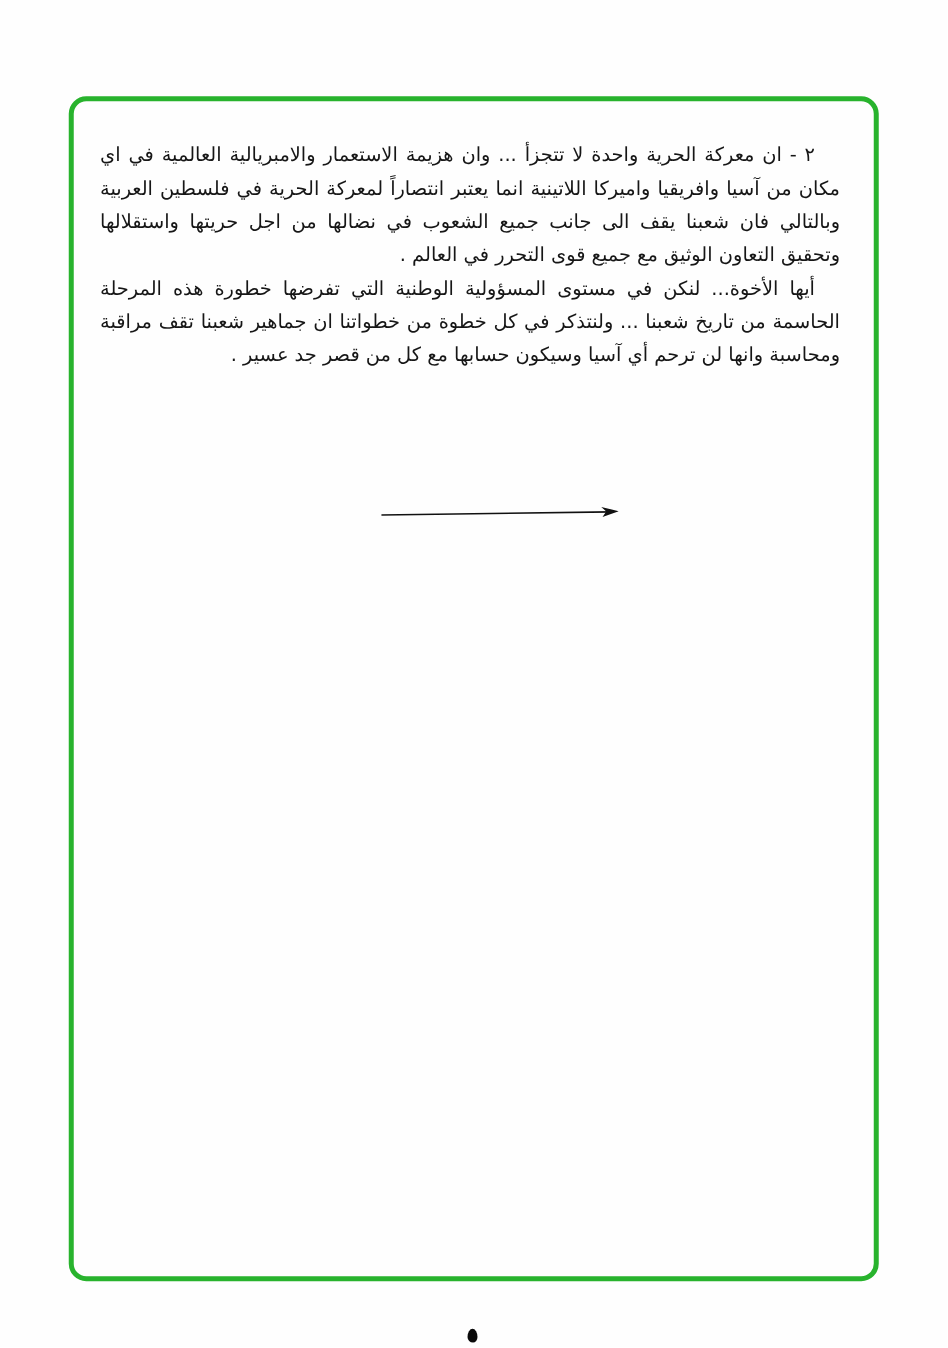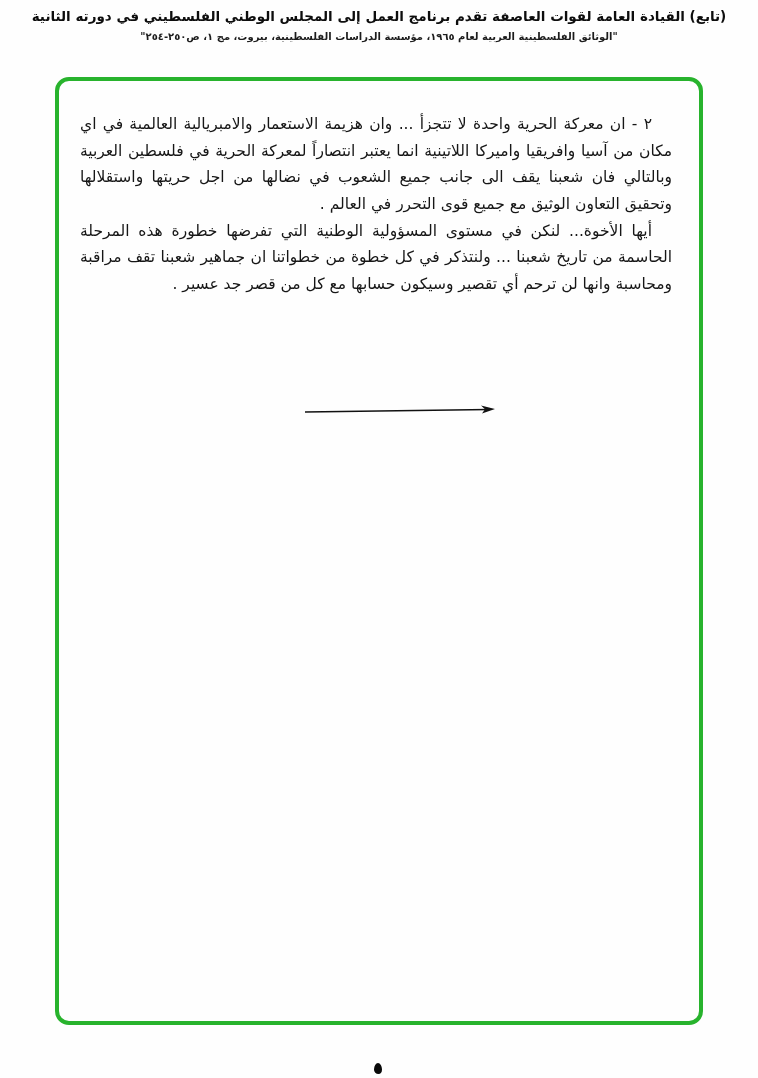--- a/index.html
+++ b/index.html
@@ -84,30 +84,26 @@
     height: 11px;
     background: #0a0a0a;
     border-radius: 50% 50% 45% 55% / 60% 60% 40% 40%;
   }
 </style>
 </head>
 <body>
 
 <div class="page">
 
-  <header class="doc-header">
-    <div class="doc-title">(تابع) القيادة العامة لقوات العاصفة تقدم برنامج العمل إلى المجلس الوطني الفلسطيني في دورته الثانية</div>
-    <div class="doc-source">"الوثائق الفلسطينية العربية لعام ١٩٦٥، مؤسسة الدراسات الفلسطينية، بيروت، مج ١، ص٢٥٠-٢٥٤"</div>
-  </header>
 
   <div class="green-frame" style="border-color: rgb(40, 179, 45);">
 
     <div class="frame-content">
       <p>٢ - ان معركة الحرية واحدة لا تتجزأ ... وان هزيمة الاستعمار والامبريالية العالمية في اي مكان من آسيا وافريقيا واميركا اللاتينية انما يعتبر انتصاراً لمعركة الحرية في فلسطين العربية وبالتالي فان شعبنا يقف الى جانب جميع الشعوب في نضالها من اجل حريتها واستقلالها وتحقيق التعاون الوثيق مع جميع قوى التحرر في العالم .</p>
-      <p>أيها الأخوة... لنكن في مستوى المسؤولية الوطنية التي تفرضها خطورة هذه المرحلة الحاسمة من تاريخ شعبنا ... ولنتذكر في كل خطوة من خطواتنا ان جماهير شعبنا تقف مراقبة ومحاسبة وانها لن ترحم أي تقصير وسيكون حسابها مع كل من قصر جد عسير .</p>
+      <p>أيها الأخوة... لنكن في مستوى المسؤولية الوطنية التي تفرضها خطورة هذه المرحلة الحاسمة من تاريخ شعبنا ... ولنتذكر في كل خطوة من خطواتنا ان جماهير شعبنا تقف مراقبة ومحاسبة وانها لن ترحم أي آسيا وسيكون حسابها مع كل من قصر جد عسير .</p>
     </div>
 
     <div class="arrow-divider">
       <svg width="190" height="14" viewBox="0 0 190 14" xmlns="http://www.w3.org/2000/svg">
         <line x1="0" y1="8" x2="184" y2="5.5" stroke="#111111" stroke-width="1.3"></line>
         <path d="M190 5 L176 1.5 L180 5.2 L177 9.5 Z" fill="#111111"></path>
       </svg>
     </div>
 
   </div>

